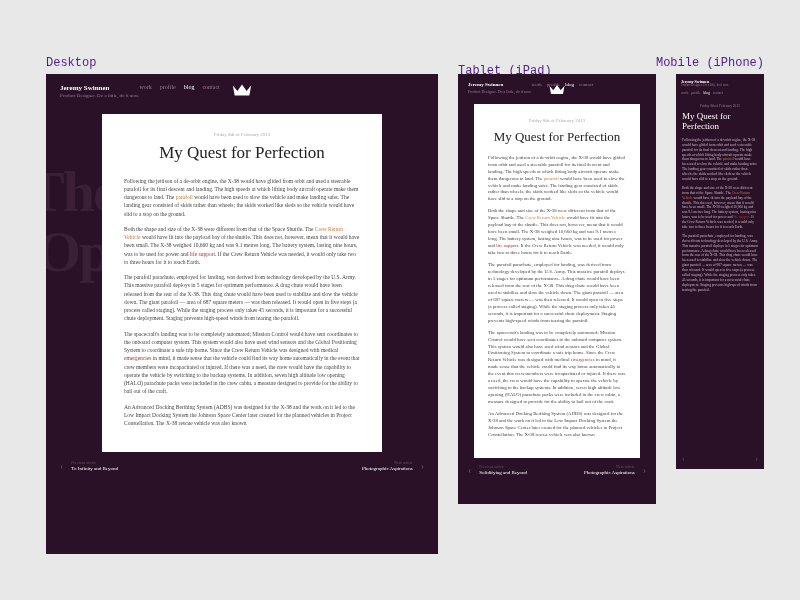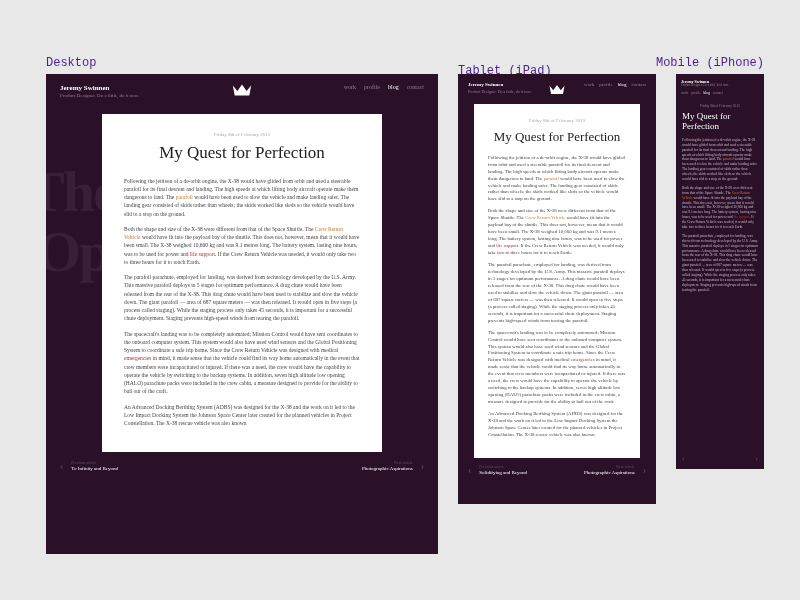--- a/index.html
+++ b/index.html
@@ -1,20 +1,20 @@
 <!DOCTYPE html>
 <html><head>
 <meta charset="utf-8">
 <style>
 *{margin:0;padding:0;box-sizing:border-box}
 body{background:#e8e8e8;font-family:Georgia,serif;width:800px;height:600px;overflow:hidden}
 .canvas{position:relative;width:800px;height:600px}
 .label{position:absolute;font-family:Liberation Mono, monospace;font-size:12px;color:#4c1d95}
 .frame{position:absolute;background:#2a1128;overflow:hidden}
-.header{display:flex;justify-content:space-between;align-items:flex-start;padding:10px 14px 6px}
+.header{display:flex;justify-content:flex-start;align-items:flex-start;padding:10px 14px 6px}
 .brand{color:#fff;font-size:6px;line-height:1.3}
 .brand .nm{font-weight:bold;font-size:7px}
 .brand .tg{color:#9a7a95;font-size:5px}
 .nav{display:flex;gap:8px;font-size:6px;color:#9a7a95}
 .nav span{cursor:pointer}
 .nav .act{color:#fff}
 .logo{position:absolute;left:50%;top:8px;transform:translateX(-50%)}
 .logo svg{width:22px;height:16px}
 .bg-text{position:absolute;font-size:58px;font-weight:bold;color:#3a1f37;font-family:Georgia,serif;letter-spacing:-2px;line-height:0.95}
 .card{background:#fff;margin:0 auto;padding:18px 22px;position:relative}

